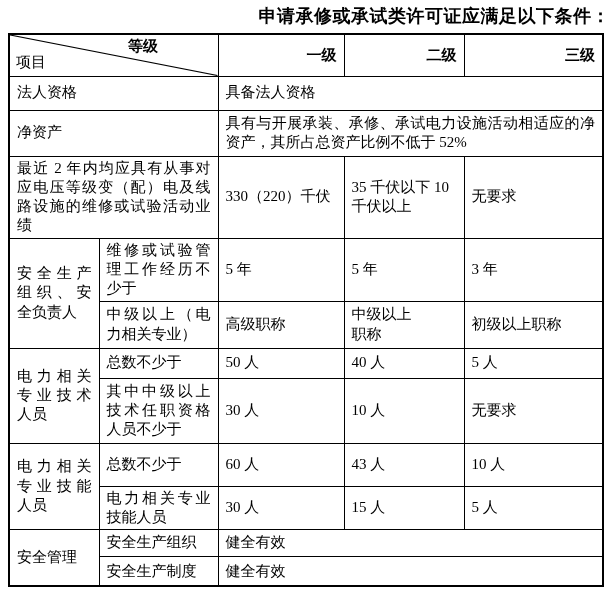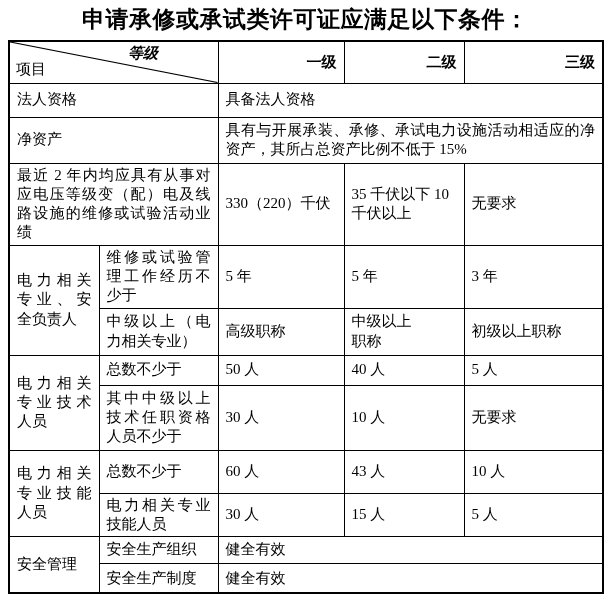--- a/index.html
+++ b/index.html
@@ -3,25 +3,26 @@
 <meta charset="utf-8">
 <style>
   html, body {
     margin: 0; padding: 0;
     width: 610px; height: 596px;
     background: #ffffff;
     color: #000000;
     font-family: "Liberation Serif", "DejaVu Serif", serif;
   }
   .title {
-    font-size: 23px;
+    font-size: 18px;
     font-weight: bold;
     letter-spacing: 0.5px;
     margin: 4px 0 0 82px;
     white-space: nowrap;
+    text-align: right;
   }
   table.req {
     border-collapse: collapse;
     table-layout: fixed;
     width: 594px;
     margin: 5px 0 0 8px;
     border: 2px solid #000;
   }
   table.req td {
     border: 1px solid #000;
@@ -43,21 +44,20 @@
     position: absolute;
     top: 0; left: 0;
     width: 100%; height: 100%;
     display: block;
   }
   td.diag .corner-top {
     position: absolute;
     top: 2px; left: 118px;
     font-weight: bold;
     font-size: 15px;
-    font-style: italic;
   }
   td.diag .corner-bottom {
     position: absolute;
     bottom: 3px; left: 6px;
     font-weight: normal;
     font-size: 15px;
   }
 </style>
 </head>
 <body>
@@ -87,32 +87,32 @@
     <td class="hdr">三级</td>
   </tr>
 
   <tr style="height:34px">
     <td colspan="2">法人资格</td>
     <td colspan="3">具备法人资格</td>
   </tr>
 
   <tr style="height:46px">
     <td colspan="2">净资产</td>
-    <td colspan="3" class="just">具有与开展承装、承修、承试电力设施活动相适应的净资产，其所占总资产比例不低于 15%</td>
+    <td colspan="3" class="just">具有与开展承装、承修、承试电力设施活动相适应的净资产，其所占总资产比例不低于 52%</td>
   </tr>
 
   <tr style="height:82px">
     <td colspan="2" class="just">最近 2 年内均应具有从事对应电压等级变（配）电及线路设施的维修或试验活动业绩</td>
     <td>330（220）千伏</td>
     <td>35 千伏以下 10 千伏以上</td>
     <td>无要求</td>
   </tr>
 
   <tr style="height:63px">
-    <td rowspan="2" class="group">电力相关专业、安全负责人</td>
+    <td rowspan="2" class="group">安全生产组织、安全负责人</td>
     <td class="just">维修或试验管理工作经历不少于</td>
     <td>5 年</td>
     <td>5 年</td>
     <td>3 年</td>
   </tr>
   <tr style="height:47px">
     <td class="just">中级以上（电力相关专业）</td>
     <td>高级职称</td>
     <td class="pre">中级以上
 职称</td>

